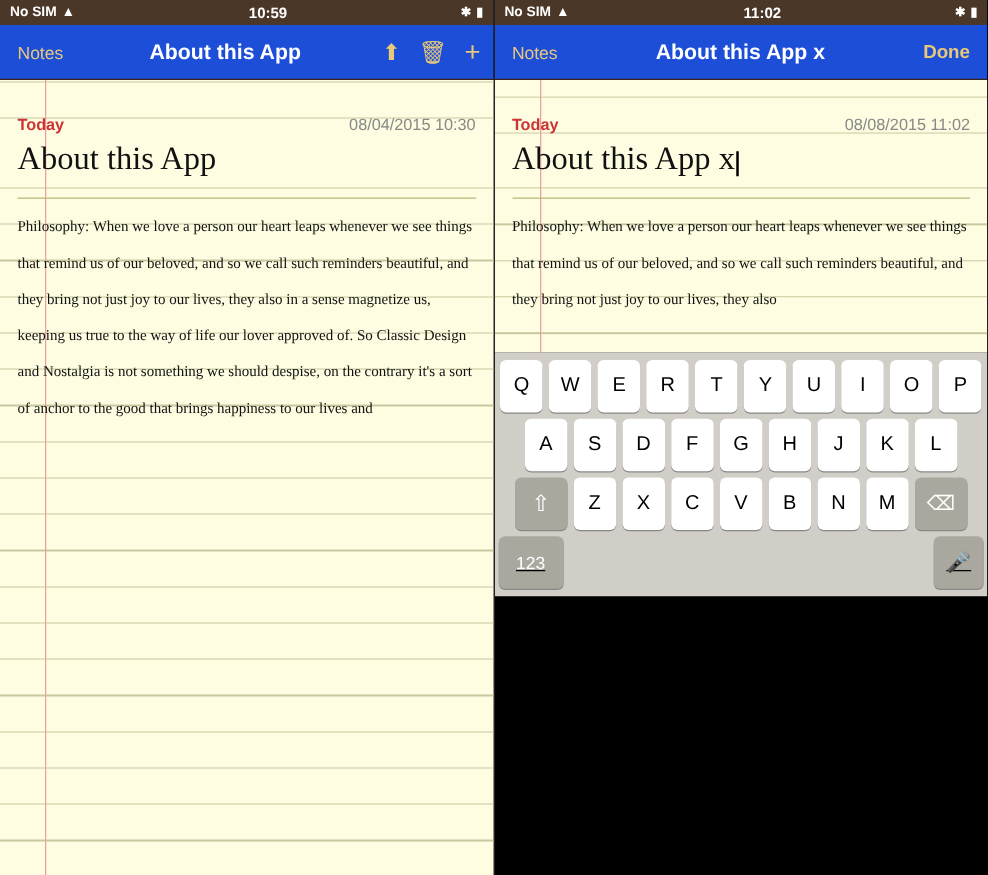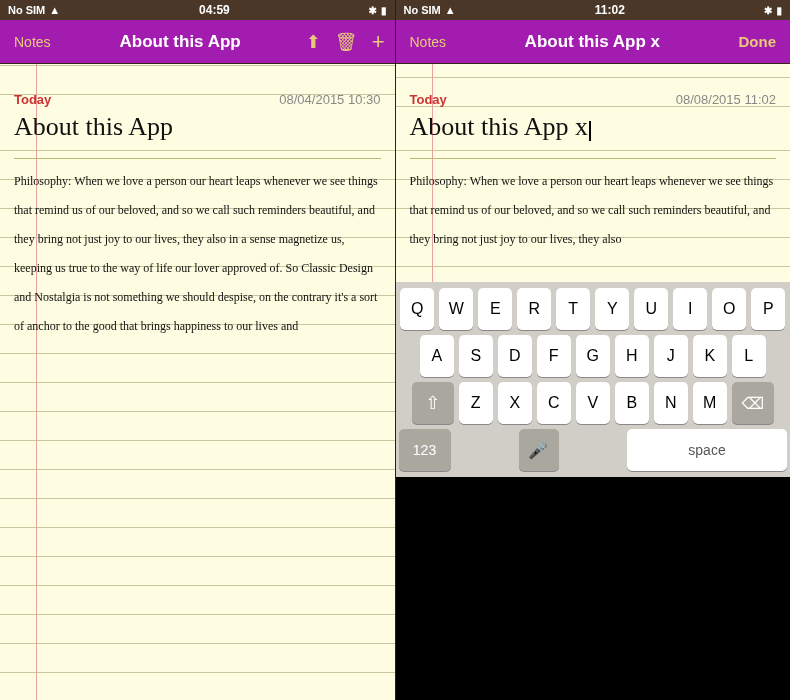--- a/index.html
+++ b/index.html
@@ -33,21 +33,21 @@
       color: #fff;
       font-weight: 600;
     }
     .status-left { display: flex; align-items: center; gap: 4px; }
     .status-center { font-size: 12px; font-weight: 700; }
     .status-right { display: flex; align-items: center; gap: 4px; font-size: 10px; }
 
     
     .nav-bar {
       height: 44px;
-      background: #a21caf;
+      background: #1d4ed8;
       display: flex;
       align-items: center;
       justify-content: space-between;
       padding: 0 8px;
       border-bottom: 1px solid #3a2318;
     }
     .nav-back {
       color: #e8c97a;
       font-size: 14px;
       font-weight: 500;
@@ -205,39 +205,40 @@
     }
     .kb-key-backspace {
       max-width: 42px;
     }
     .kb-bottom-row {
       display: flex;
       justify-content: space-between;
       align-items: flex-end;
       gap: 5px;
       margin-bottom: 2px;
+      text-decoration: underline;
     }
 
     
     .panel-divider {
       width: 1px;
       background: #222;
     }
   </style>
 </head>
 <body>
 
 <div class="phone-panel">
 
   <div class="status-bar">
     <div class="status-left">
       <span>No SIM</span>
       <span>▲</span>
     </div>
-    <div class="status-center">04:59</div>
+    <div class="status-center">10:59</div>
     <div class="status-right">
       <span>✱</span>
       <span>▮</span>
     </div>
   </div>
 
   <div class="nav-bar">
     <div class="nav-back">Notes</div>
     <div class="nav-title">About this App</div>
     <div class="nav-actions">
@@ -336,19 +337,16 @@
       <div class="kb-key">N</div>
       <div class="kb-key">M</div>
       <div class="kb-key kb-key-dark kb-key-backspace" style="font-size:16px;">⌫</div>
     </div>
 
     <div class="kb-bottom-row">
       <div class="kb-key kb-key-dark" style="max-width:52px; font-size:14px;">
         <span>123</span>
       </div>
       <div class="kb-key kb-key-dark" style="max-width:40px; font-size:16px;">🎤</div>
-      <div class="kb-key kb-key-space" style="flex: 3; max-width:160px;">
-        <span>space</span>
-      </div>
     </div>
   </div>
 
 </div>
 
 </body></html>

